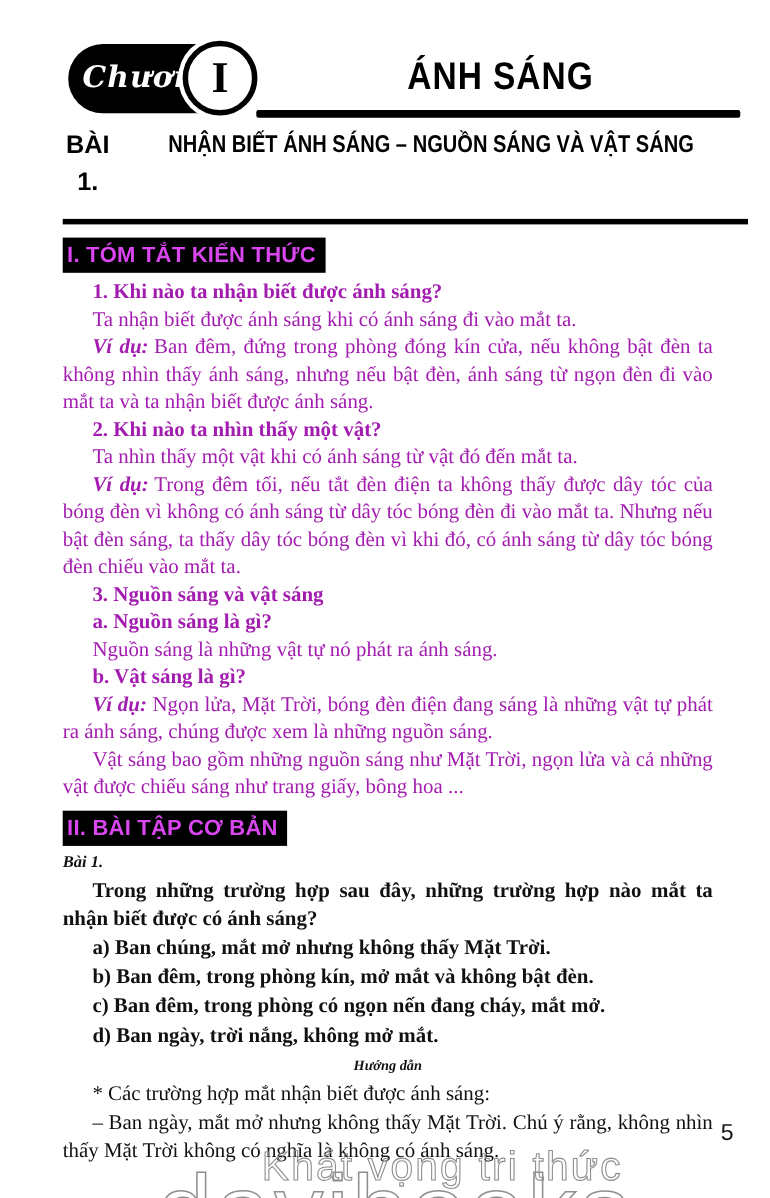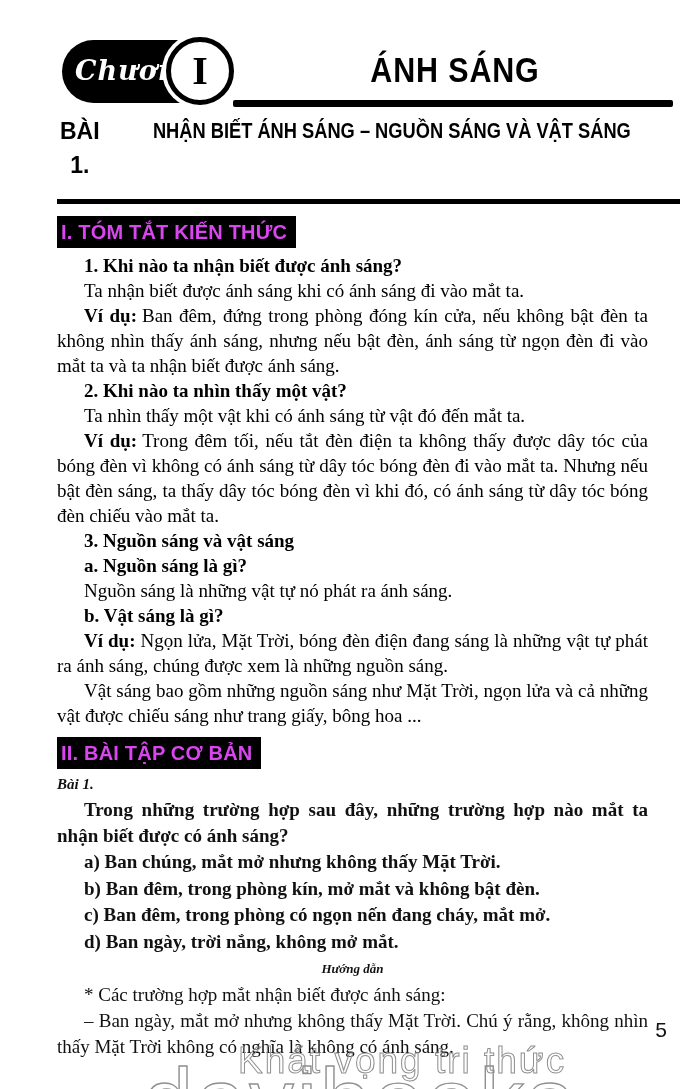--- a/index.html
+++ b/index.html
@@ -126,24 +126,24 @@
     letter-spacing: 0.2px;
     margin-bottom: 5px;
   }
   .section-heading.second { margin-top: 9px; margin-bottom: 3px; }
 
   .para {
     font-size: 19px;
     line-height: 25px;
     text-align: justify;
     text-indent: 27px;
-    color: #000000;
+    color: #a21caf;
   }
   .para-heading { font-weight: bold; text-align: left; }
-  .lead { font-weight: bold; margin-right: 5px; }
+  .lead { font-weight: bold; font-style: italic; margin-right: 5px; }
 
   .exercise-label {
     font-size: 15px;
     line-height: 25px;
     font-weight: bold;
     font-style: italic;
   }
   .question {
     font-size: 19px;
     line-height: 26px;

